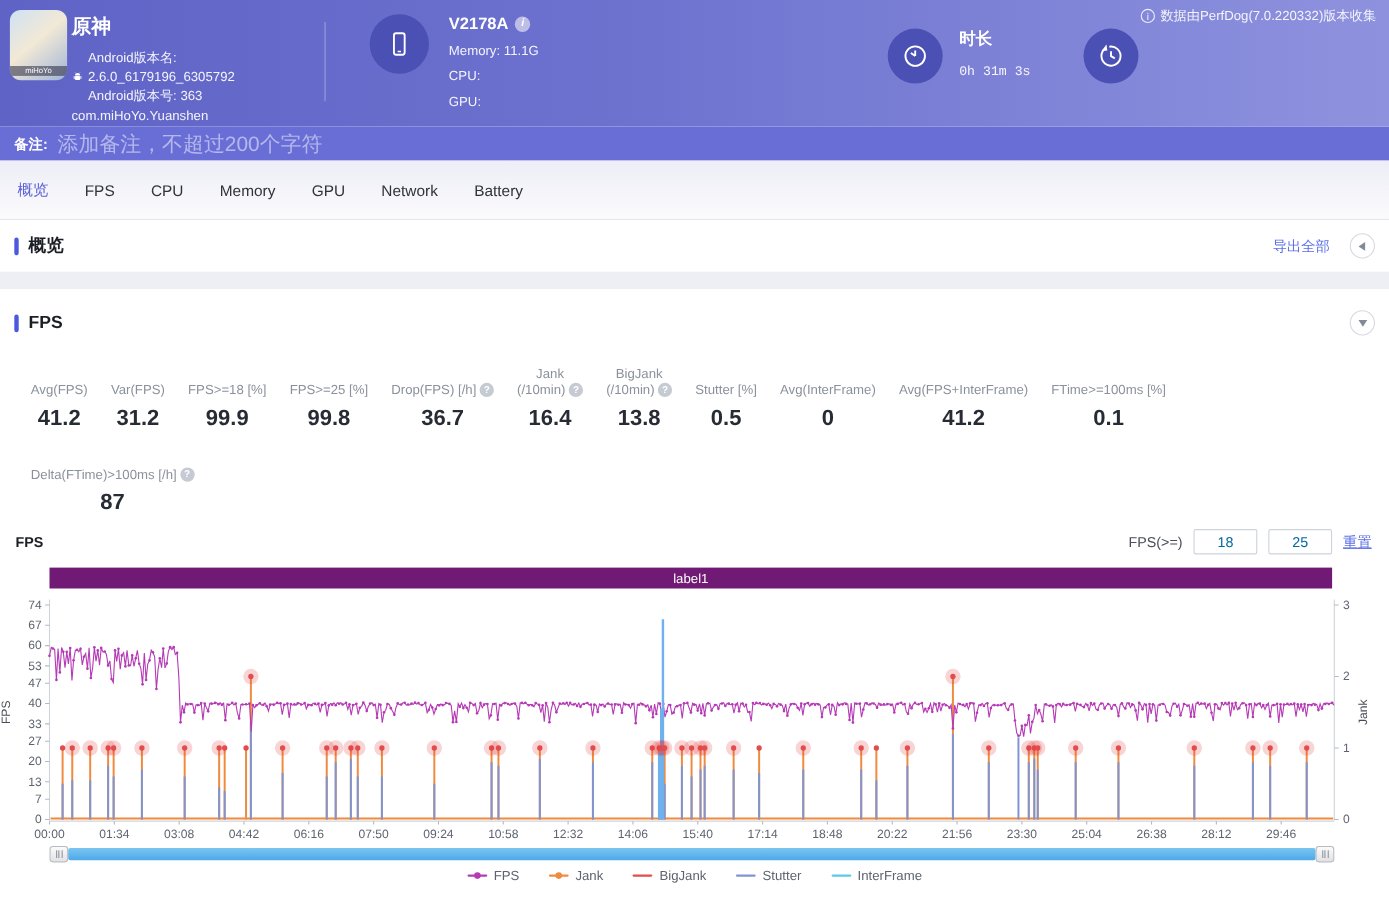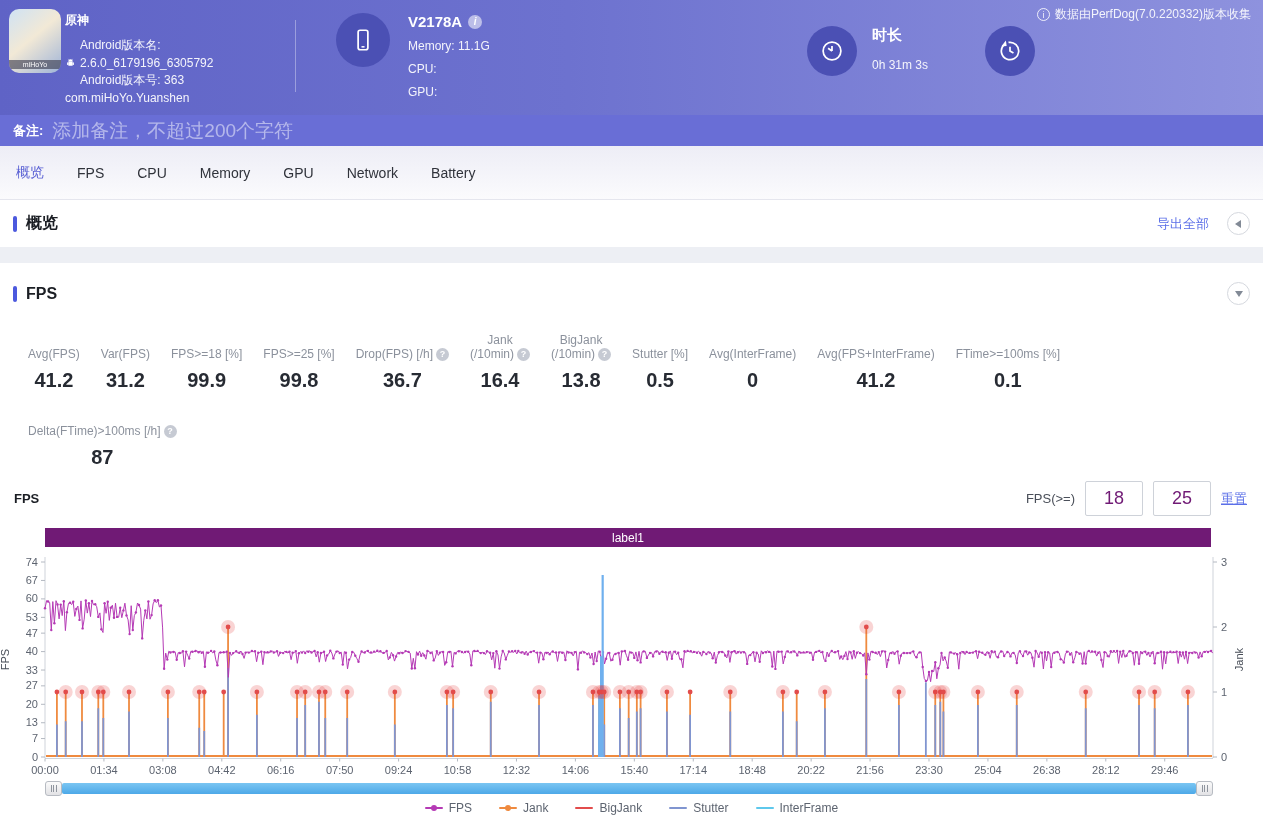--- a/index.html
+++ b/index.html
@@ -7,39 +7,39 @@
     font-family:"Liberation Sans","DejaVu Sans",sans-serif; }
 
   
   .header { position:relative; width:100%; height:115px; color:#fff;
     background:linear-gradient(90deg,#5f63c6 0%,#6d72cf 45%,#8e92de 100%); }
   .app-icon { position:absolute; left:9px; top:9px; width:52px; height:64px; border-radius:10px;
     background:linear-gradient(140deg,#cfe2f4 0%,#f2e9d6 45%,#9fb4d8 100%); overflow:hidden; }
   .app-icon .watermark { position:absolute; bottom:4px; left:0; right:0; text-align:center;
     font-size:7px; color:#fff; background:rgba(40,40,60,.55); padding:1px 0; }
   .app-meta { position:absolute; left:65px; top:12px; }
-  .app-title { font-size:12px; font-weight:bold; margin-bottom:8px; }
+  .app-title { font-size:18px; font-weight:bold; margin-bottom:8px; }
   .meta-line { font-size:12px; color:rgba(255,255,255,.93); line-height:17.5px;
     display:flex; align-items:center; gap:4px; white-space:nowrap; }
   .meta-line.indent { padding-left:15px; }
   .vdivider { position:absolute; left:295px; top:20px; width:1px; height:72px; background:rgba(255,255,255,.35); }
 
   .circle { border-radius:50%; background:#4b50b4; display:flex; align-items:center; justify-content:center; }
   .info-title { font-size:15px; font-weight:bold; display:flex; align-items:center; gap:6px; }
   .info-line { font-size:12px; color:rgba(255,255,255,.92); white-space:nowrap; }
 
   .device-block { position:absolute; left:336px; top:13px; display:flex; gap:18px; }
   .device-block .circle { width:54px; height:54px; }
   .device-lines .info-line { margin-top:9px; }
 
   .creator-block { position:absolute; left:641px; top:26px; display:flex; gap:15px; }
   .duration-block { position:absolute; left:807px; top:26px; display:flex; gap:15px; }
   .upload-block { position:absolute; left:985px; top:26px; display:flex; gap:15px; }
   .creator-block .circle,.duration-block .circle,.upload-block .circle { width:50px; height:50px; }
-  .stat-texts .info-line { margin-top:13px; }
+  .stat-texts .info-line { margin-top:13px;font-family:Liberation Mono, monospace; }
   .redacted { width:42px; height:26px; background:rgba(255,255,255,.5); border-radius:2px;
     margin-top:9px; transform:skewX(-6deg) rotate(-1.5deg); }
 
   .collect-note { position:absolute; top:6px; right:12px; font-size:12px; color:rgba(255,255,255,.9);
     display:flex; align-items:center; gap:5px; }
   .o-info { width:13px; height:13px; border:1px solid rgba(255,255,255,.85); border-radius:50%;
     font-size:9px; display:inline-flex; align-items:center; justify-content:center; }
   .i-info { width:14px; height:14px; border-radius:50%; background:rgba(255,255,255,.55); color:#fff;
     font-size:10px; font-style:italic; font-weight:bold; display:inline-flex; align-items:center; justify-content:center; }
 
@@ -74,22 +74,22 @@
     min-height:30px; text-align:center; }
   .m-label-line { white-space:nowrap; display:flex; align-items:center; justify-content:center; }
   .m-value { font-size:20px; font-weight:bold; color:#272b33; text-align:center; margin-top:8px; }
   .help { display:inline-flex; width:13px; height:13px; border-radius:50%; background:#c6cad3; color:#fff;
     font-size:9px; font-weight:bold; align-items:center; justify-content:center; margin-left:3px; cursor:pointer; }
 
   
   .chart-head { display:flex; align-items:center; margin:12px 16px 0 14px; }
   .chart-title { font-size:13px; font-weight:bold; color:#1b1e24; }
   .controls { margin-left:auto; display:flex; align-items:center; gap:10px; font-size:13px; color:#4a4f59; }
-  .fps-input { width:58px; height:35px; border:1px solid #ced2d9; border-radius:2px; text-align:center;
-    font-size:18px; color:#701a75; font-family:inherit; }
+  .fps-input { width:58px; height:23px; border:1px solid #ced2d9; border-radius:2px; text-align:center;
+    font-size:13px; color:#0369a1; font-family:inherit; }
   .reset-link { color:#5b6fe8; text-decoration:underline; font-size:13px; cursor:pointer; }
 
   .label1-bar { margin:12px 0 0 45px; width:1166px; height:19px; background:#701a75; color:#fff;
     font-size:12px; display:flex; align-items:center; justify-content:center; }
 
   svg#fps-chart { display:block; margin-top:3px; }
   .tick { font-size:11px; fill:#5d6470; }
   .axis-label { font-size:11px; fill:#474d57; }
 
   

